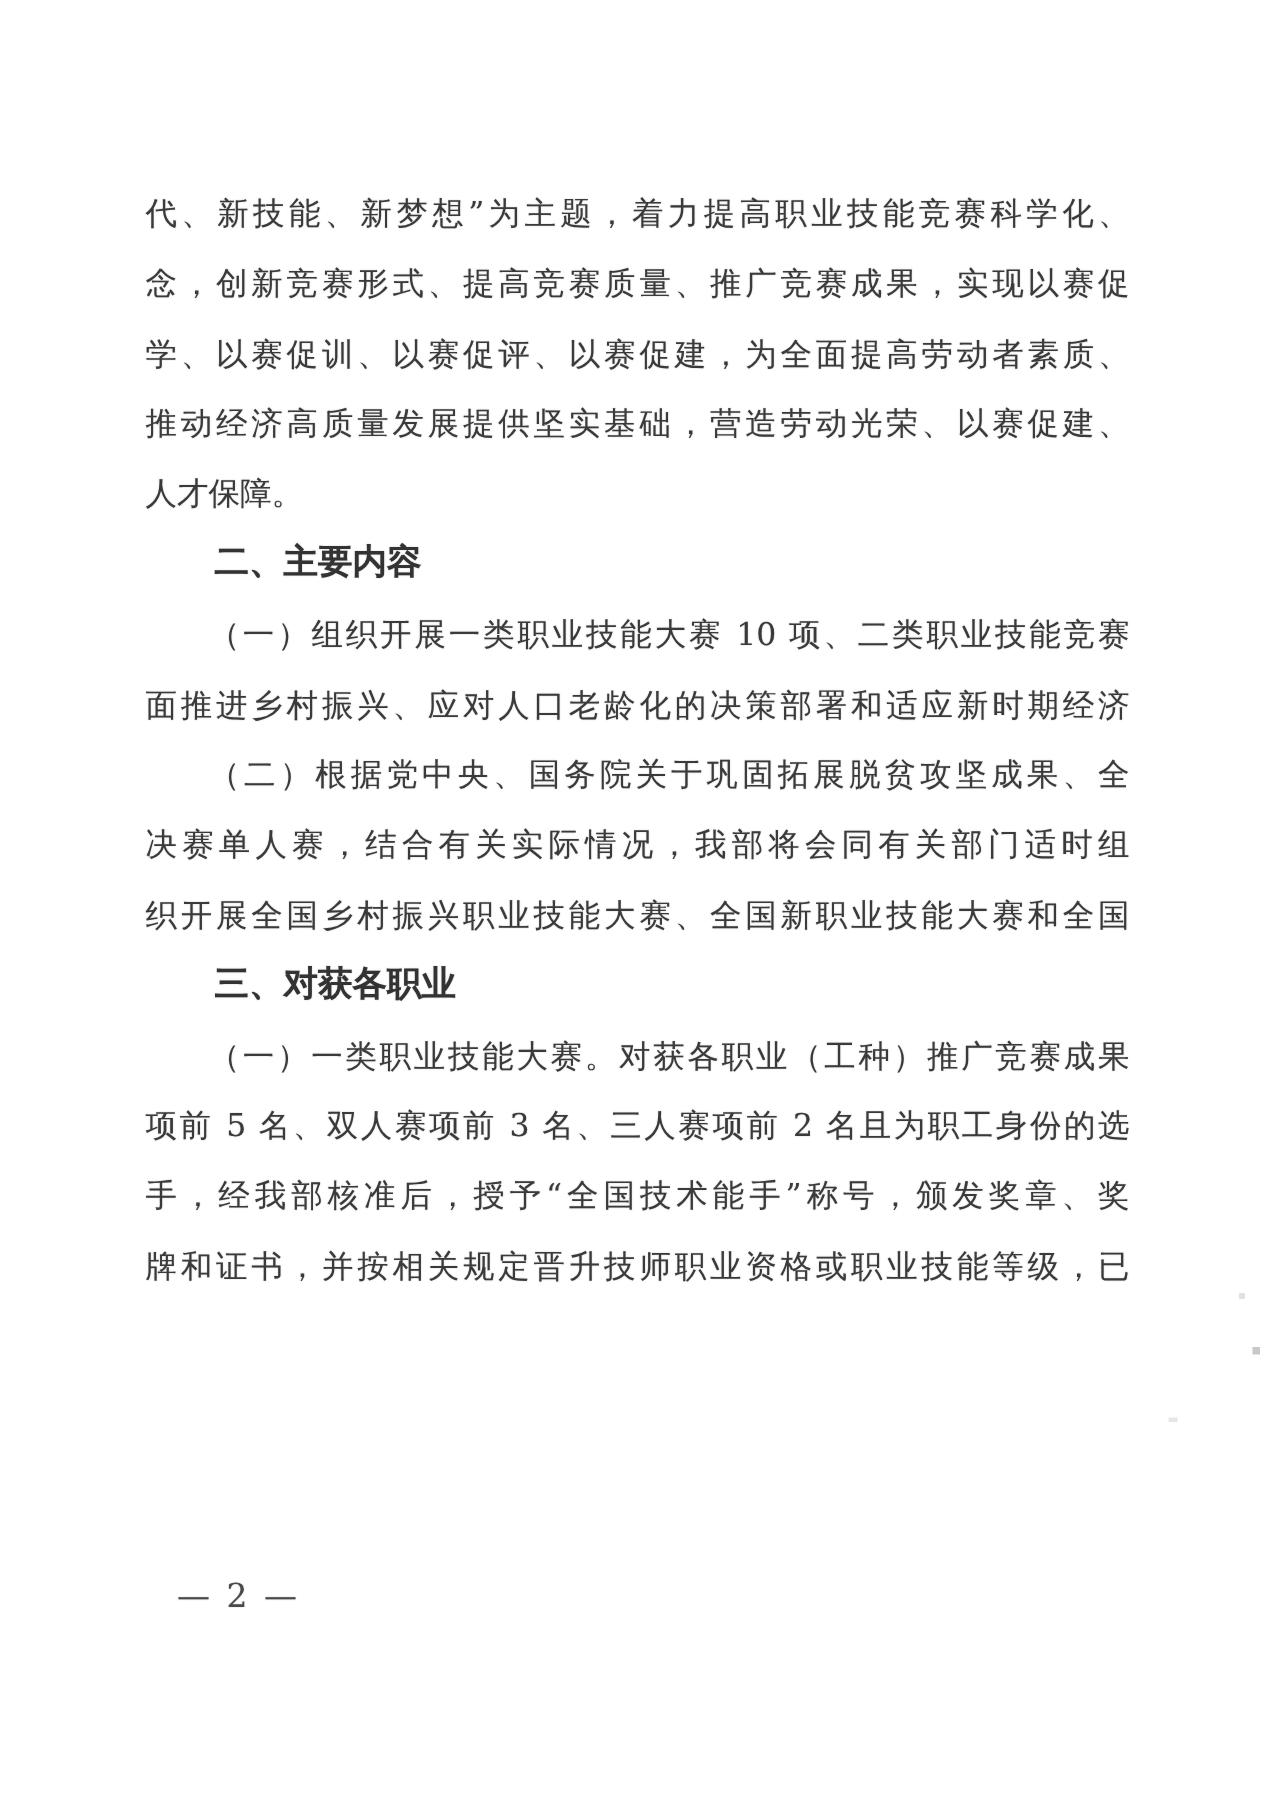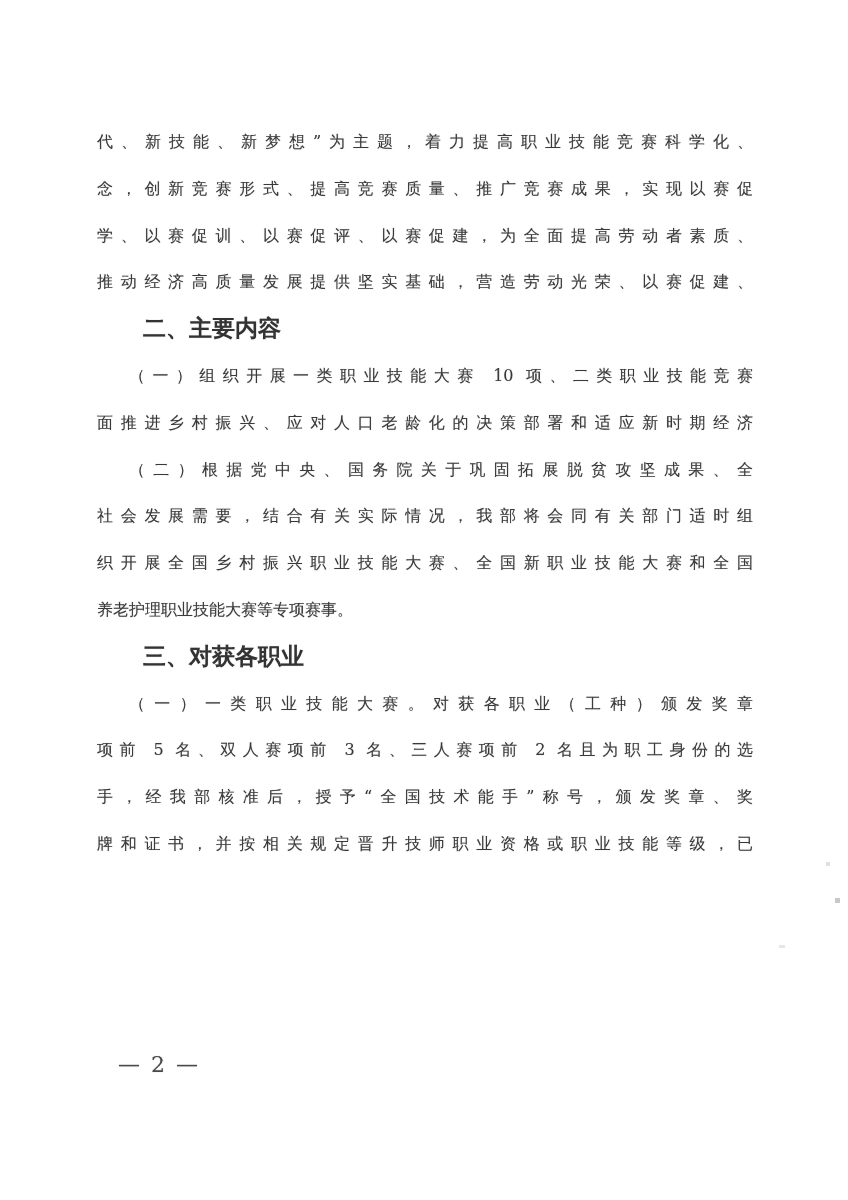--- a/index.html
+++ b/index.html
@@ -14,32 +14,32 @@
     width: 848px; height: 1200px;
     overflow: hidden;
     background: #ffffff;
   }
   .content {
     position: absolute;
     left: 97px; top: 119px;
     width: 656px;
   }
   .ln {
-    font-size: 16px;
+    font-size: 21px;
     line-height: 46.8px;
     text-align: justify;
     text-align-last: justify;
     text-justify: inter-character;
     white-space: normal;
     text-shadow: 0 0 1px rgba(58,58,58,0.35);
   }
   .last { text-align-last: left; }
   .ind  { text-indent: 2em; }
   .hd {
-    font-family: Liberation Serif, serif;
+    font-family: Liberation Mono, monospace;
     font-weight: bold;
     color: #333333;
     text-align-last: left;
     text-indent: 2em;
     font-size: 23px;
   }
   .pagenum {
     position: absolute;
     left: 118px; top: 1048px;
     font-size: 22px;
@@ -59,29 +59,29 @@
 </style>
 </head>
 <body>
 
 <div class="page">
   <div class="content">
     <div class="ln">代、新技能、新梦想”为主题，着力提高职业技能竞赛科学化、</div>
     <div class="ln">念，创新竞赛形式、提高竞赛质量、推广竞赛成果，实现以赛促</div>
     <div class="ln">学、以赛促训、以赛促评、以赛促建，为全面提高劳动者素质、</div>
     <div class="ln">推动经济高质量发展提供坚实基础，营造劳动光荣、以赛促建、</div>
+    <div class="ln last">人才保障。</div>
     <div class="ln hd">二、主要内容</div>
     <div class="ln ind">（一）组织开展一类职业技能大赛 10 项、二类职业技能竞赛</div>
     <div class="ln">面推进乡村振兴、应对人口老龄化的决策部署和适应新时期经济</div>
     <div class="ln ind">（二）根据党中央、国务院关于巩固拓展脱贫攻坚成果、全</div>
-    <div class="ln">社会发展需要，结合有关实际情况，我部将会同有关部门适时组</div>
+    <div class="ln">决赛单人赛，结合有关实际情况，我部将会同有关部门适时组</div>
     <div class="ln">织开展全国乡村振兴职业技能大赛、全国新职业技能大赛和全国</div>
-    <div class="ln last">养老护理职业技能大赛等专项赛事。</div>
     <div class="ln hd">三、对获各职业</div>
-    <div class="ln ind">（一）一类职业技能大赛。对获各职业（工种）颁发奖章</div>
+    <div class="ln ind">（一）一类职业技能大赛。对获各职业（工种）推广竞赛成果</div>
     <div class="ln">项前 5 名、双人赛项前 3 名、三人赛项前 2 名且为职工身份的选</div>
     <div class="ln">手，经我部核准后，授予“全国技术能手”称号，颁发奖章、奖</div>
     <div class="ln">牌和证书，并按相关规定晋升技师职业资格或职业技能等级，已</div>
   </div>
 
   <div class="pagenum">— 2 —</div>
 
   <div class="speck s1"></div>
   <div class="speck s2"></div>
   <div class="speck s3"></div>

